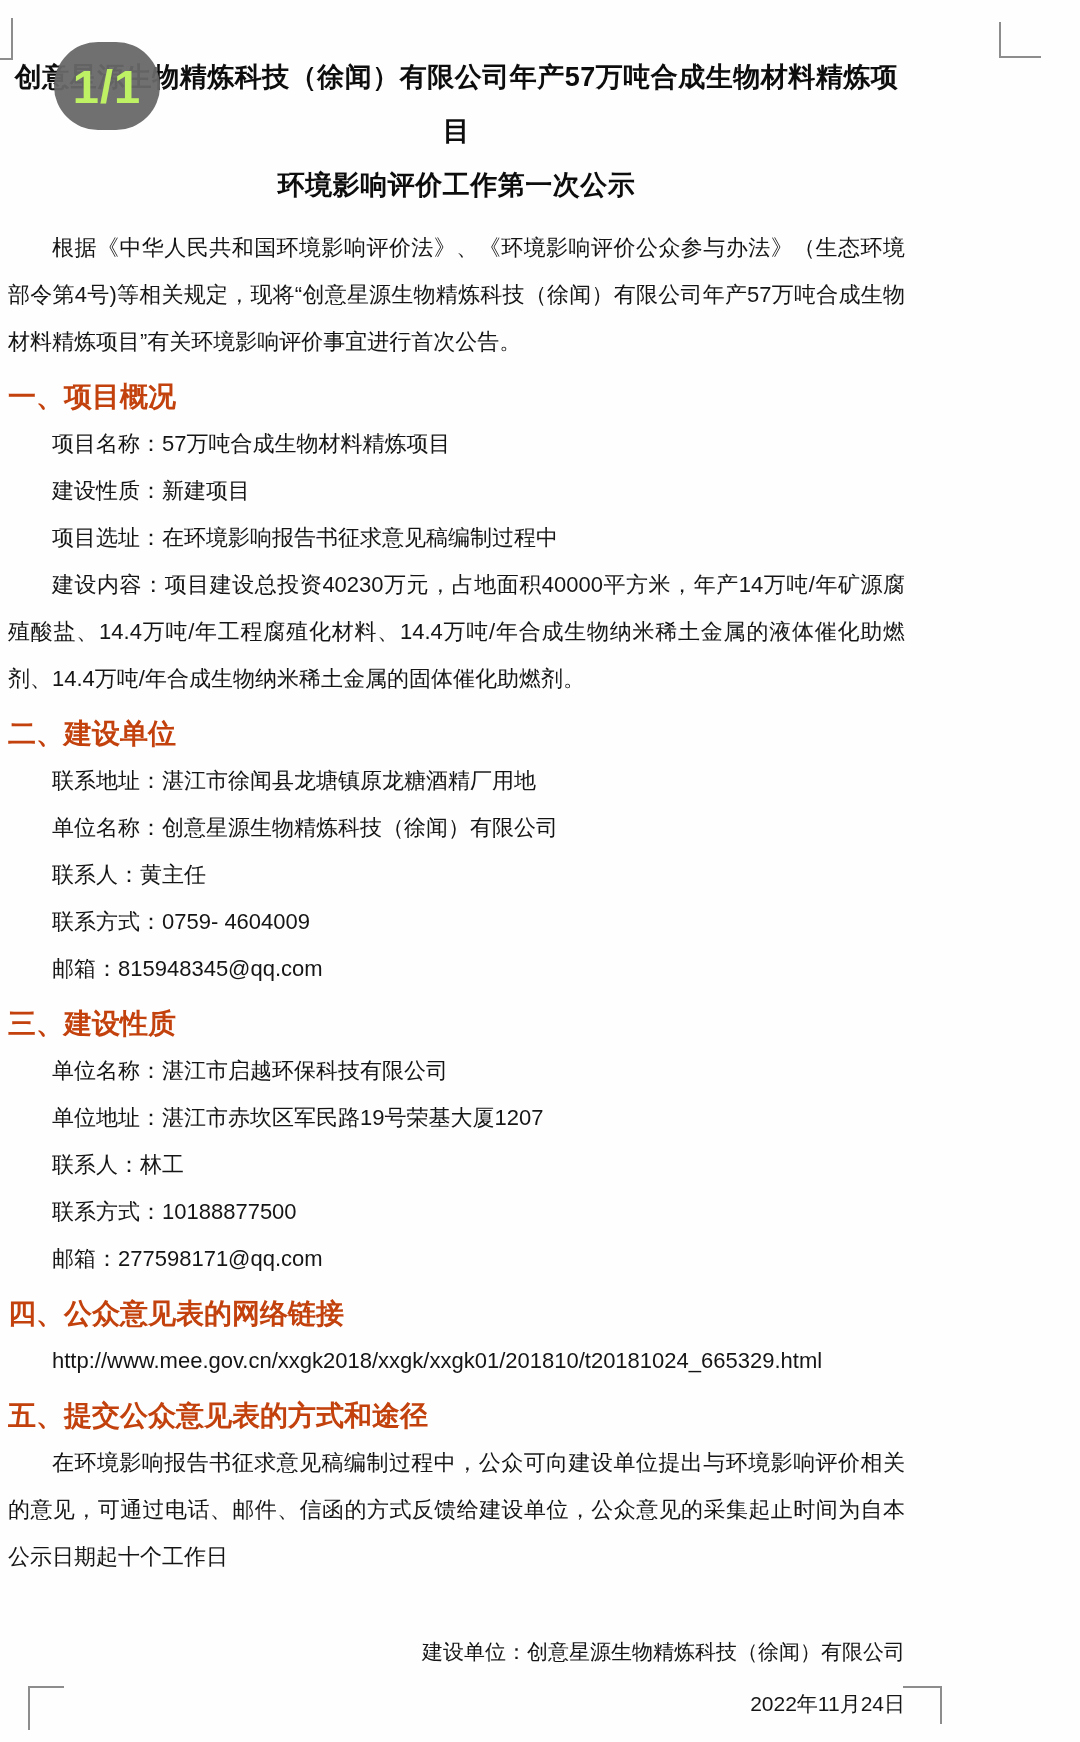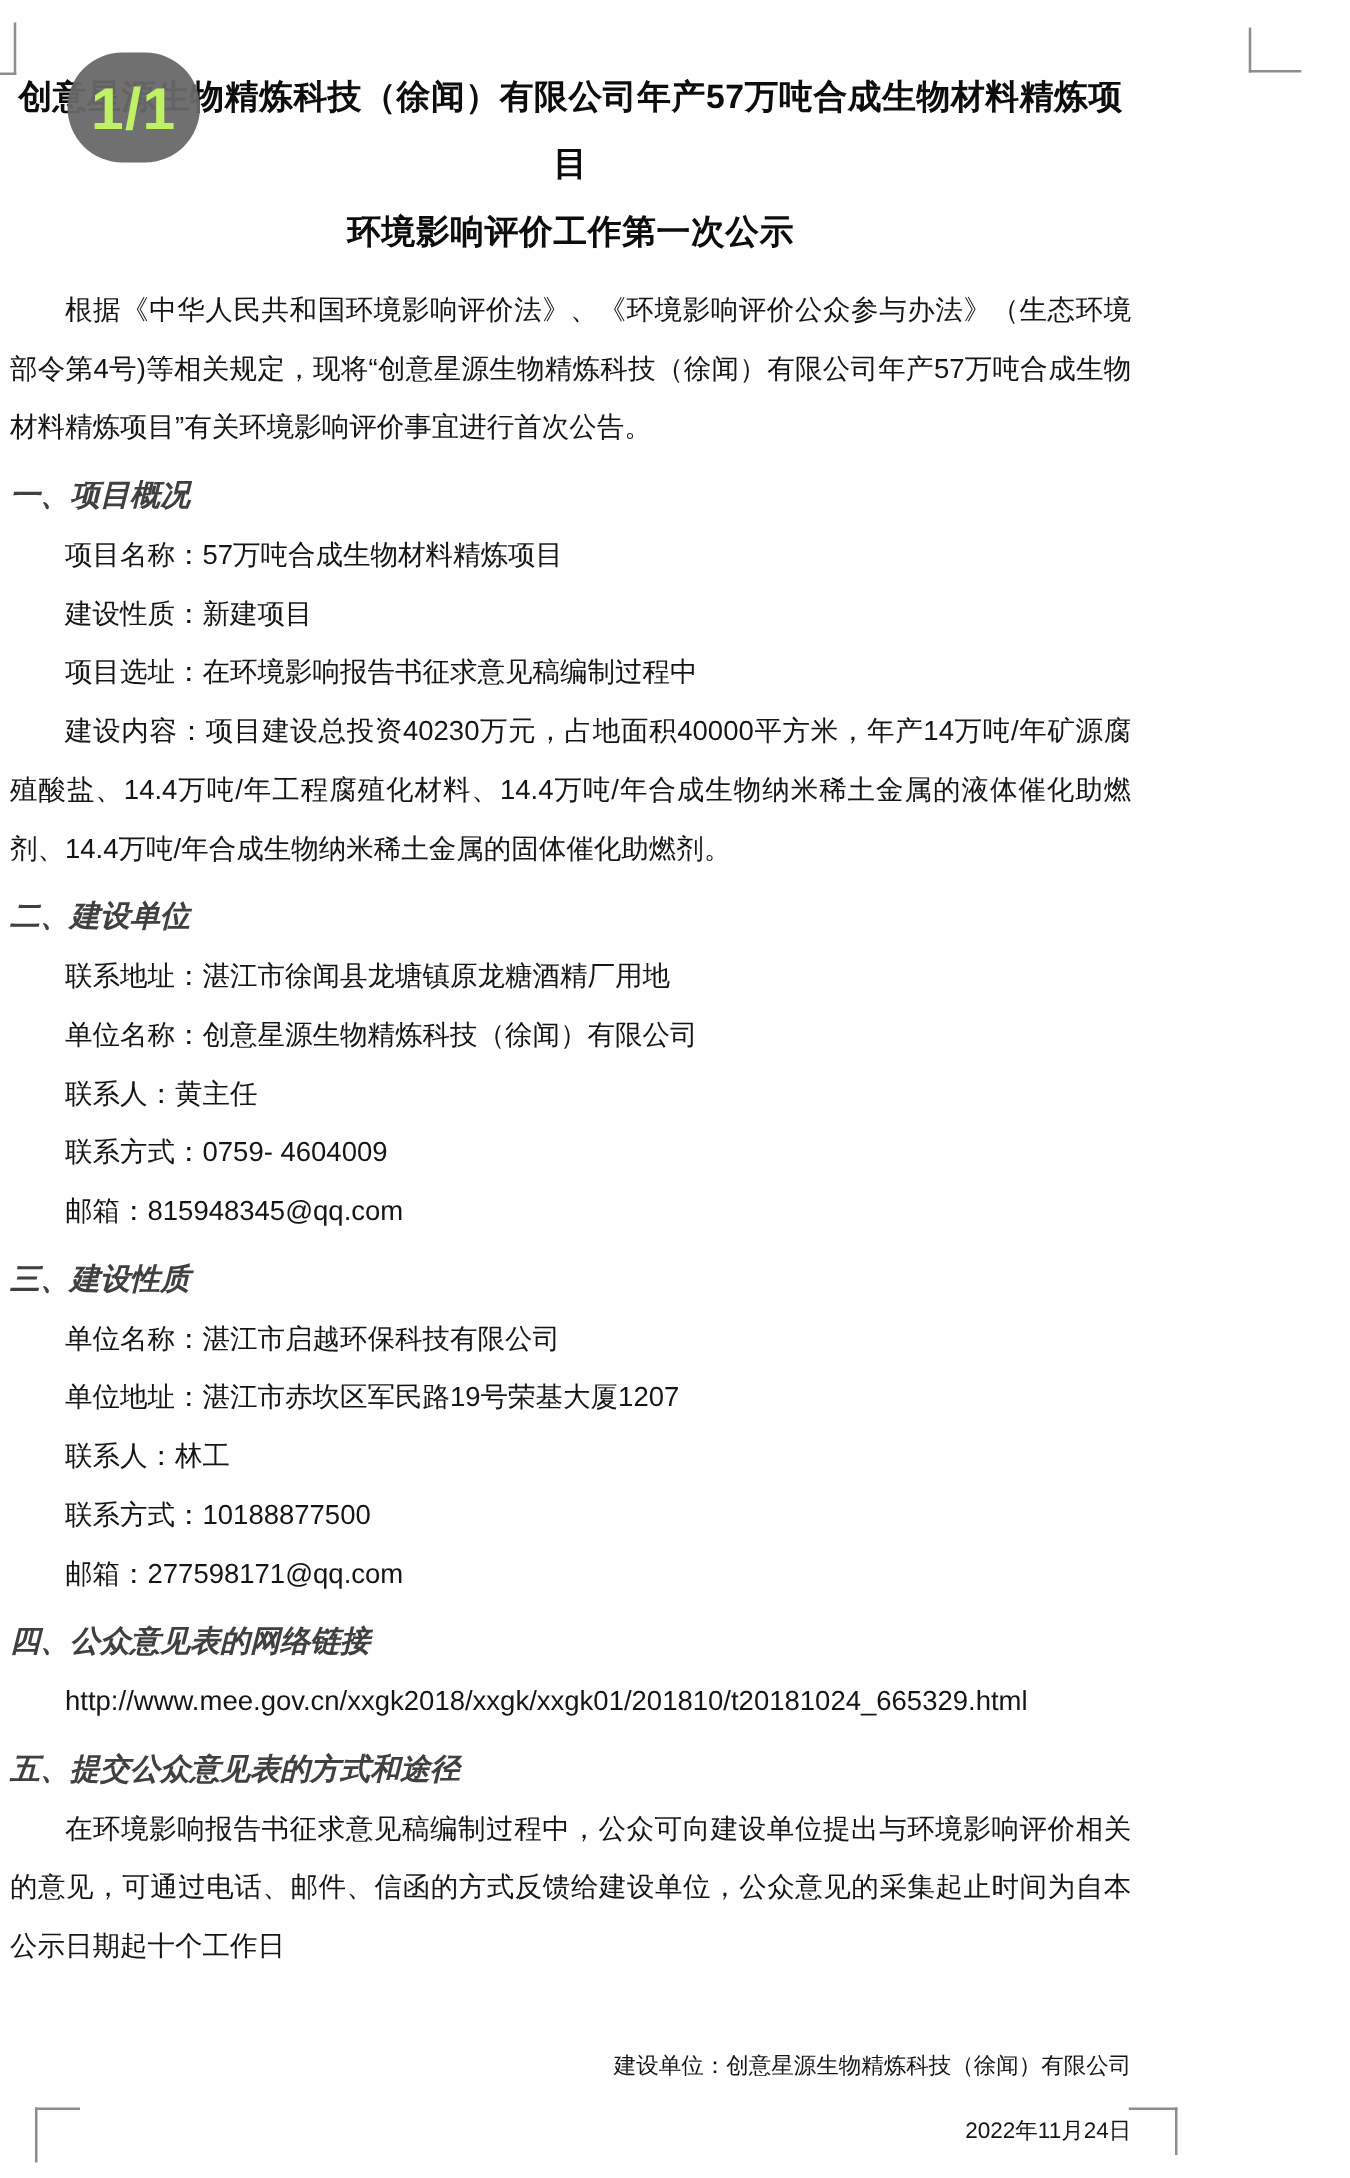--- a/index.html
+++ b/index.html
@@ -35,34 +35,33 @@
     margin: 0;
     font-size: 22px;
     line-height: 47px;
     text-align: justify;
     text-justify: inter-ideograph;
     color: #151515;
   }
   .p-indent { text-indent: 2em; }
   .sec-heading {
     margin: 8px 0 0 0;
-    font-size: 24px;
+    font-size: 28px;
     font-weight: bold;
     line-height: 47px;
-    color: #404040;
-    font-style: italic;
+    color: #c2410c;
   }
   .intro { margin-top: 12px; }
   .footer-block {
     margin-top: 46px;
     padding-right: 0;
   }
   .footer-line {
     margin: 0;
-    font-size: 18px;
+    font-size: 21px;
     line-height: 52px;
     text-align: right;
     color: #151515;
   }
   
   .badge {
     position: absolute;
     left: 54px;
     top: 42px;
     width: 106px;

